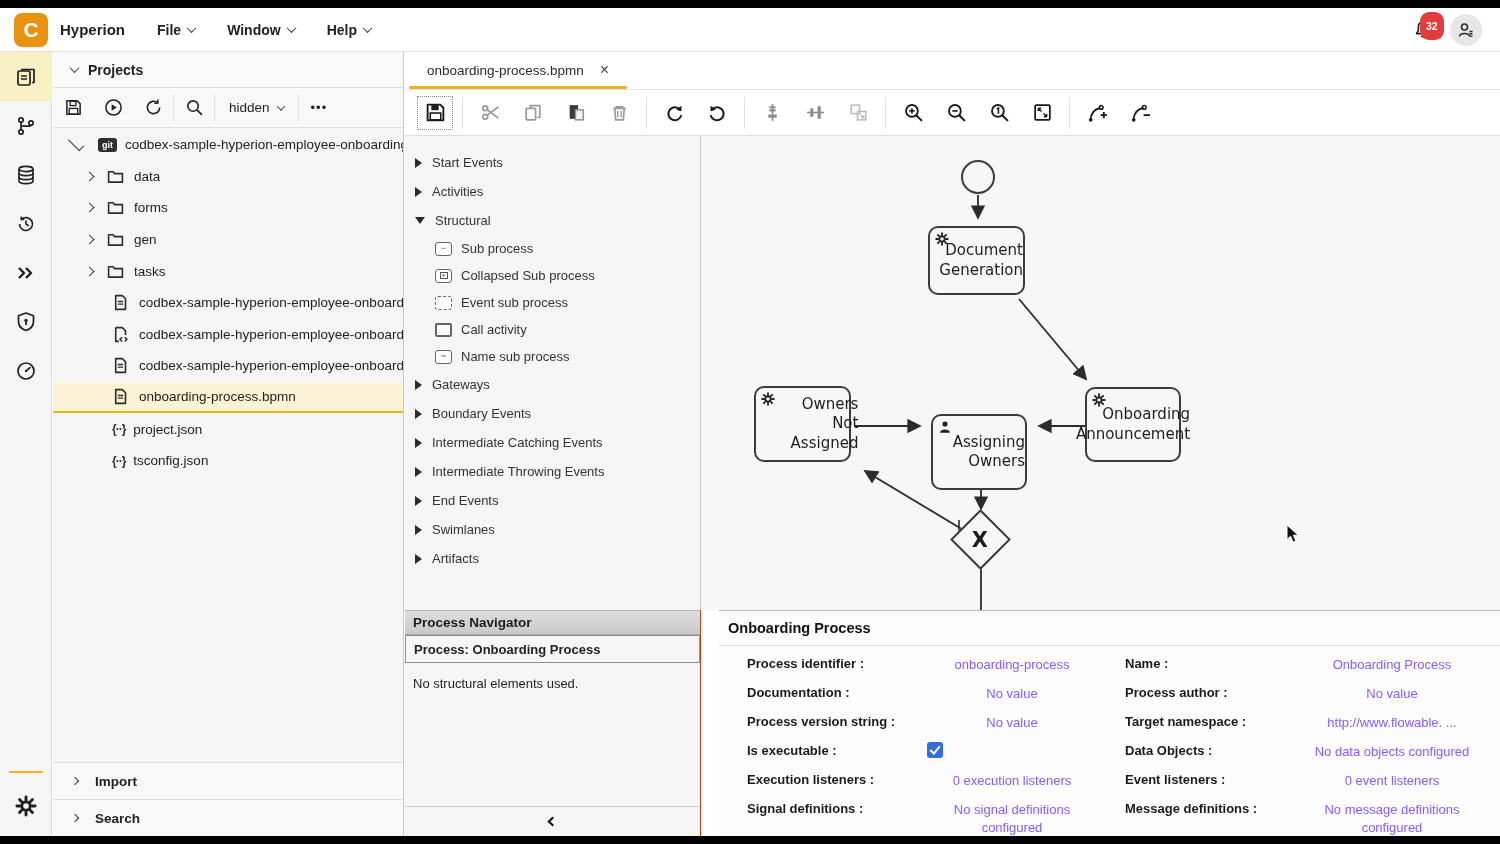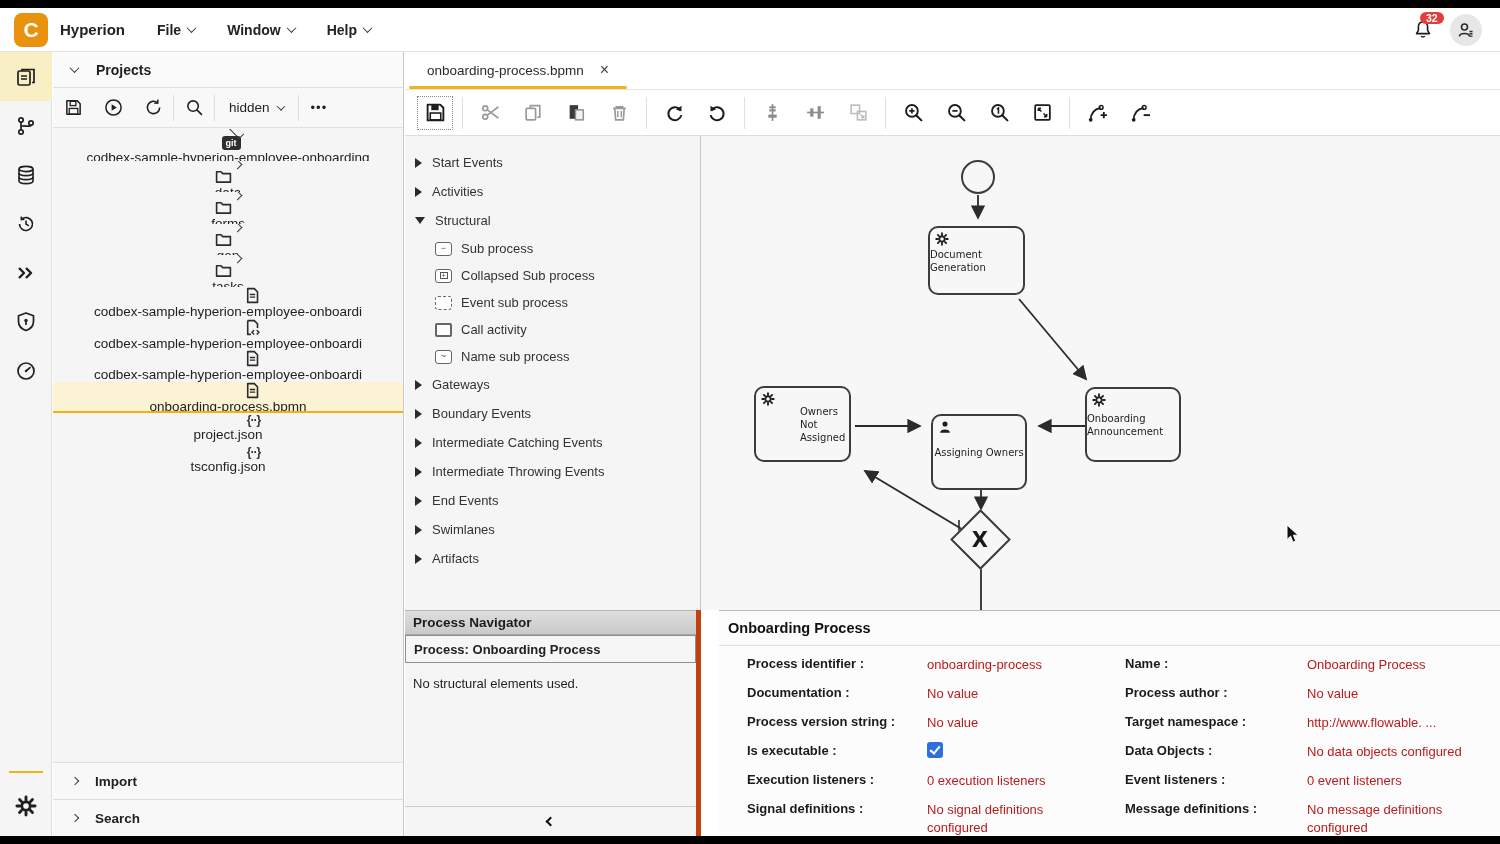--- a/index.html
+++ b/index.html
@@ -11,48 +11,48 @@
   .top-strip { position:absolute; left:0; top:0; width:1500px; height:8px; background:#000; }
   .bottom-strip { position:absolute; left:0; top:836px; width:1500px; height:8px; background:#000; }
 
   
   .header { position:absolute; left:0; top:8px; width:1500px; height:44px; background:#fff; border-bottom:1px solid #e3e3e3; display:flex; align-items:center; }
   .logo { width:34px; height:34px; margin-left:14px; border-radius:8px; background:#e8920d; color:#fff; font-weight:bold; font-size:21px; display:flex; align-items:center; justify-content:center; }
   .brand { font-weight:bold; font-size:15px; margin-left:12px; }
   .menu { display:flex; align-items:center; gap:7px; margin-left:32px; font-size:14px; cursor:default;font-weight:bold; }
   .header-right { margin-left:auto; display:flex; align-items:center; gap:16px; margin-right:18px; }
   .bell-wrap { position:relative; }
-  .badge { position:absolute; top:-7px; left:8px; background:#e23d3d; color:#fff; font-size:10.5px; font-weight:bold; border-radius:9px; padding:0 6px; }
+  .badge { position:absolute; top:-7px; left:8px; background:#e23d3d; color:#fff; font-size:10.5px; font-weight:bold; border-radius:9px; padding:8px 6px; }
   .avatar { width:32px; height:32px; border-radius:50%; background:#e7e7e7; display:flex; align-items:center; justify-content:center; }
 
   
   .chev { display:inline-block; width:7px; height:7px; border-right:1.8px solid #3a3a3a; border-bottom:1.8px solid #3a3a3a; flex:none; }
   .chev.down { transform:rotate(45deg) translate(-1px,-1px); }
   .chev.right { transform:rotate(-45deg); }
   .chev.left { transform:rotate(135deg); }
   .chev.sm { width:6px; height:6px; }
 
   
   .activity-bar { position:absolute; left:0; top:52px; width:52px; height:784px; background:#f5f5f5; border-right:1px solid #ddd; display:flex; flex-direction:column; align-items:center; }
   .act-item { width:52px; height:49px; display:flex; align-items:center; justify-content:center; }
   .act-item.selected { background:#f9efc5; }
   .act-divider { width:34px; height:2px; background:#f0b41a; margin:6px 0 8px 0; }
   .act-bottom { margin-top:auto; display:flex; flex-direction:column; align-items:center; padding-bottom:6px; }
 
   .explorer { position:absolute; left:53px; top:52px; width:351px; height:784px; background:#f5f5f5; border-right:1px solid #c9c9c9; display:flex; flex-direction:column; }
-  .proj-header { height:36px; display:flex; align-items:center; gap:18px; padding-left:18px; border-bottom:1px solid #e0e0e0; background:#fafafa; }
+  .proj-header { height:36px; display:flex; align-items:center; gap:10px; padding-left:18px; border-bottom:1px solid #e0e0e0; background:#fafafa; }
   .proj-header .t { font-weight:bold; font-size:14px; }
   .proj-toolbar { height:40px; display:flex; align-items:center; border-bottom:1px solid #e0e0e0; background:#f8f8f8; }
   .pt-btn { width:40px; height:40px; display:flex; align-items:center; justify-content:center; }
   .pt-sep { width:1px; height:26px; background:#ddd; }
   .hidden-dd { display:flex; align-items:center; gap:8px; font-size:13.5px; padding:0 14px; }
   .more-dots { font-size:13px; letter-spacing:1px; padding:0 12px; color:#222; }
 
   .tree { flex:0 0 auto; padding-top:1px; }
-  .trow { height:31.6px; display:flex; align-items:center; white-space:nowrap; overflow:hidden; font-size:13.5px;flex-direction:column; }
+  .trow { height:31.6px; display:flex; align-items:center; white-space:nowrap; overflow:hidden; font-size:13.5px; }
   .trow .lbl { overflow:hidden; }
   .trow.selected { background:#fbf3d4; border-bottom:2px solid #edb30f; }
   .git-badge { background:#2e2e2e; color:#fff; font-size:9px; font-weight:bold; border-radius:3px; padding:2px 4px; margin:0 8px 0 14px; }
   .ind1 { padding-left:15px; } 
   .f-chev { margin-left:33px; margin-right:14px; }
   .f-icon { margin-right:10px; flex:none; }
   .file-ind { margin-left:59px; }
   .json-ic { font-size:12px; font-weight:bold; color:#333; letter-spacing:-1px; margin-right:8px; }
   .json-ic::before { content:"{\00B7\00B7}"; }
 
@@ -76,46 +76,46 @@
   .pal-group .gl { color:#333; }
   .pal-chev { width:0; height:0; border-left:7px solid #2b2b2b; border-top:5px solid transparent; border-bottom:5px solid transparent; flex:none; }
   .pal-chev.open { border-left:5px solid transparent; border-right:5px solid transparent; border-top:7px solid #2b2b2b; border-bottom:none; }
   .pal-item { height:27px; display:flex; align-items:center; gap:9px; padding-left:30px; }
   .pi-ic { width:17px; height:14px; border:1.5px solid #666; border-radius:3px; flex:none; display:flex; align-items:center; justify-content:center; font-size:9px; color:#555; line-height:1; background:#fdfdfd; }
   .pi-ic.dashed { border-style:dashed; border-radius:3px; }
   .pi-ic.thick { border-width:2.5px; border-radius:2px; }
   .pi-inner { width:8px; height:7px; border:1px solid #555; font-size:7px; display:flex; align-items:center; justify-content:center; color:#444; }
 
   
-  .navigator { position:absolute; left:0px; top:558px; width:296px; height:226px; background:#f5f5f5; border-right:5px solid #c2410c; }
+  .navigator { position:absolute; left:0px; top:558px; width:296px; height:226px; background:#f5f5f5; border-right:1px solid #c2410c; }
   .nav-head { height:25px; background:linear-gradient(#dedede,#c9c9c9); border-top:1px solid #b4b4b4; border-bottom:1px solid #a8a8a8; font-weight:bold; font-size:13.5px; display:flex; align-items:center; padding-left:8px; color:#1c1c1c; }
   .nav-proc { height:28px; border:1px solid #8f8f8f; background:#f6f6f6; font-weight:bold; font-size:13px; display:flex; align-items:center; padding-left:8px; }
   .nav-empty { font-size:13px; padding:13px 8px; color:#1f1f1f; }
   .nav-collapse { position:absolute; left:0; bottom:0; width:100%; height:30px; border-top:1px solid #ccc; display:flex; align-items:center; justify-content:center; }
   .nav-collapse .chev { border-color:#111; border-width:2.5px; }
 
   
   .canvas { position:relative; flex:1; background:#f7f7f7; overflow:hidden; }
-  .bpmn-node { position:absolute; border:2px solid #3c3c3c; border-radius:10px; background:#f7f7f7; display:flex; align-items:center; justify-content:center; text-align:left; font-size:10px; line-height:1.3; color:#1d1d1d; font-family:"DejaVu Sans", sans-serif; }
+  .bpmn-node { position:absolute; border:2px solid #3c3c3c; border-radius:10px; background:#f7f7f7; display:flex; align-items:center; justify-content:center; text-align:right; font-size:15px; line-height:1.3; color:#1d1d1d; font-family:"DejaVu Sans", sans-serif; }
   .node-ic { position:absolute; left:5px; top:4px; }
   .start-ev { position:absolute; width:34px; height:34px; border:2px solid #3c3c3c; border-radius:50%; background:#f7f7f7; }
   .gateway { position:absolute; width:43px; height:43px; border:2px solid #3c3c3c; background:#f7f7f7; transform:rotate(45deg); display:flex; align-items:center; justify-content:center; }
   .gateway .gx { transform:rotate(-45deg); font-weight:bold; font-size:21px; color:#1a1a1a; font-family:"DejaVu Sans", sans-serif; }
 
   
   .props { position:absolute; left:314px; right:0; top:558px; height:226px; background:#fcfcfc; border-top:1px solid #b9b9b9; overflow:hidden; }
   .props-title { font-weight:bold; font-size:14.5px; padding:9px 0 0 9px; color:#111; }
   .props-div { border-bottom:1px solid #ddd; margin-top:9px; }
   .pcol { position:absolute; top:38px; }
   .pcol.left { left:28px; }
   .pcol.right { left:406px; }
   .prow { display:flex; min-height:29px; align-items:flex-start; }
   .prow .pl { width:180px; font-weight:bold; font-size:13px; padding-top:7px; color:#1b1b1b; }
   .pcol.right .prow .pl { width:182px; }
-  .prow .pv { width:170px; font-size:13px; padding-top:7px; color:#b91c1c; line-height:1.4; }
+  .prow .pv { width:170px; font-size:13px; padding-top:7px; color:#8b5cf6; line-height:1.4;text-align:center; }
   .checkbox { width:16px; height:16px; background:#2e6fdb; border-radius:3px; margin-top:6px; position:relative; }
   .checkbox::after { content:""; position:absolute; left:5px; top:2px; width:4px; height:8px; border:solid #fff; border-width:0 2px 2px 0; transform:rotate(40deg); }
 
   svg.ic { display:block; }
   .cursor { position:absolute; width:14px; height:20px; }
 </style>
 </head>
 <body>
 
 <div id="stage">

